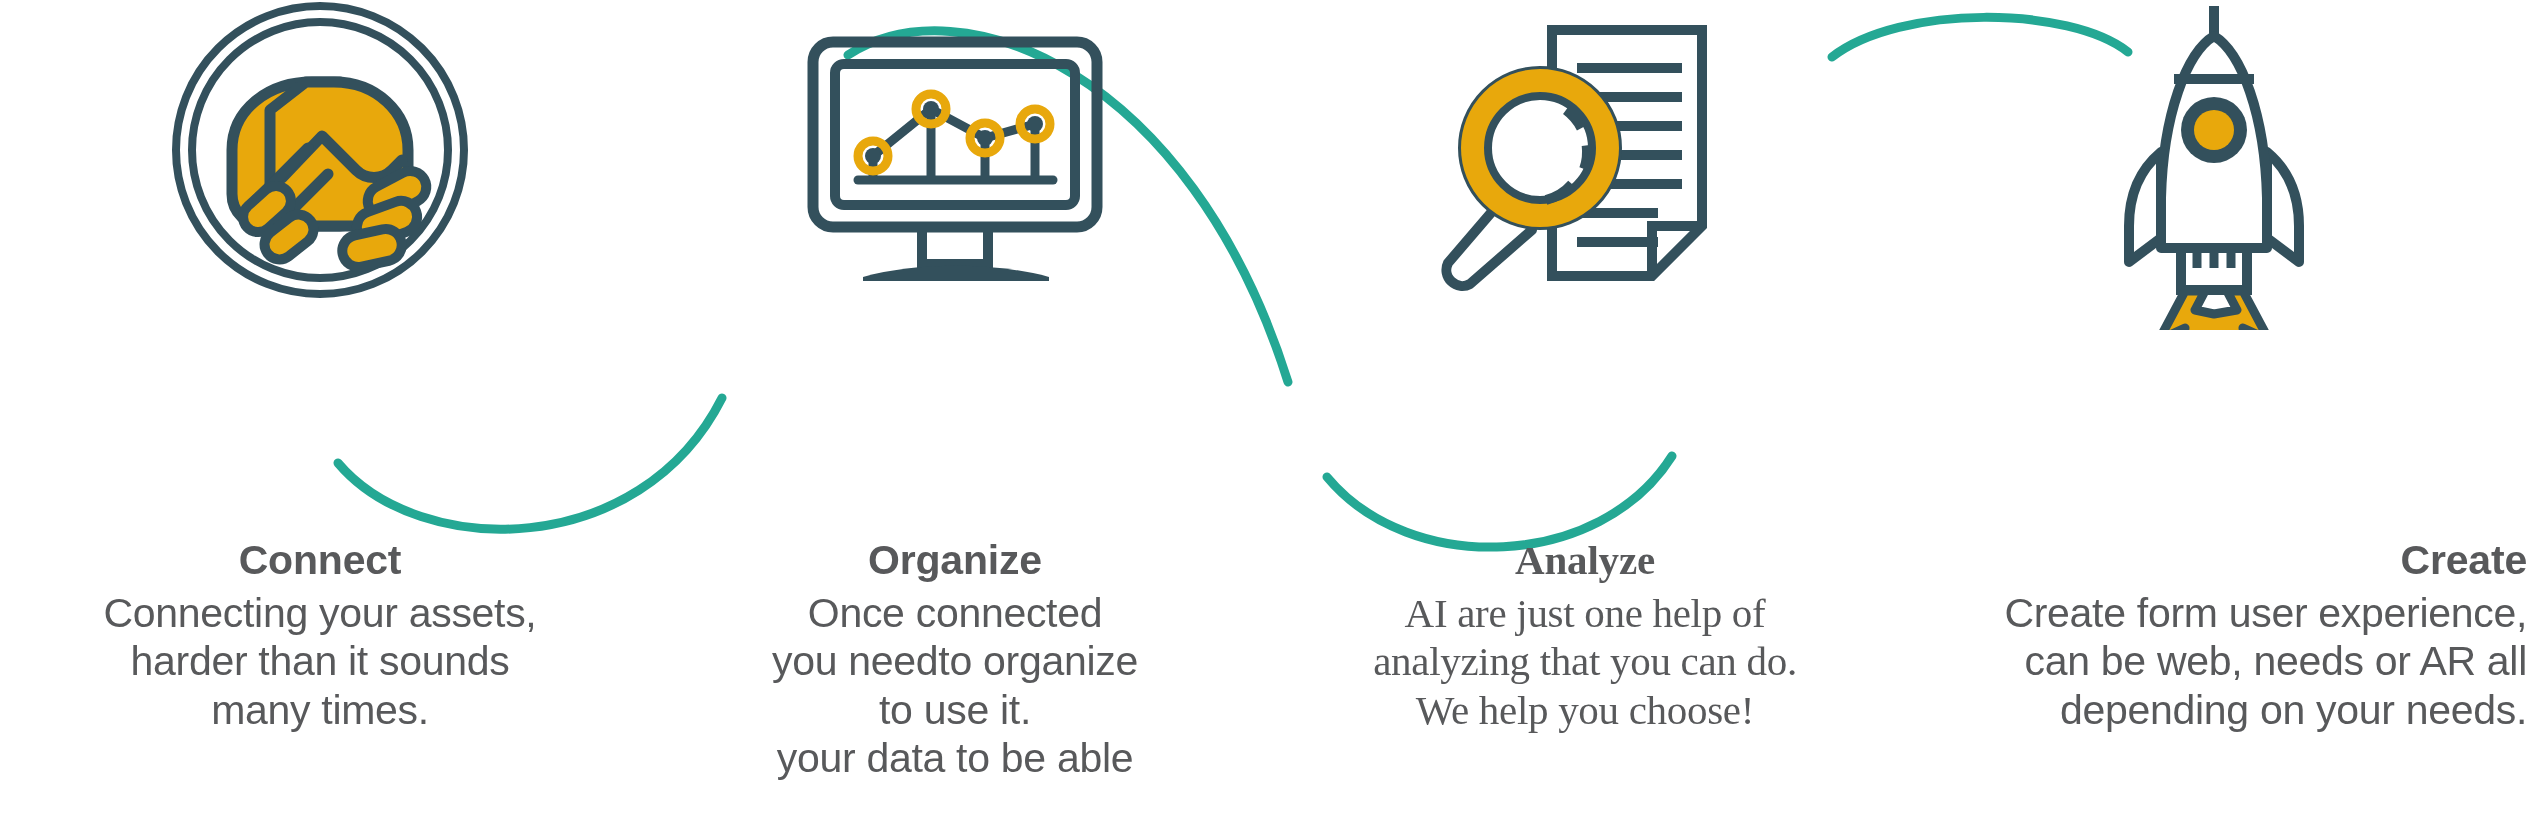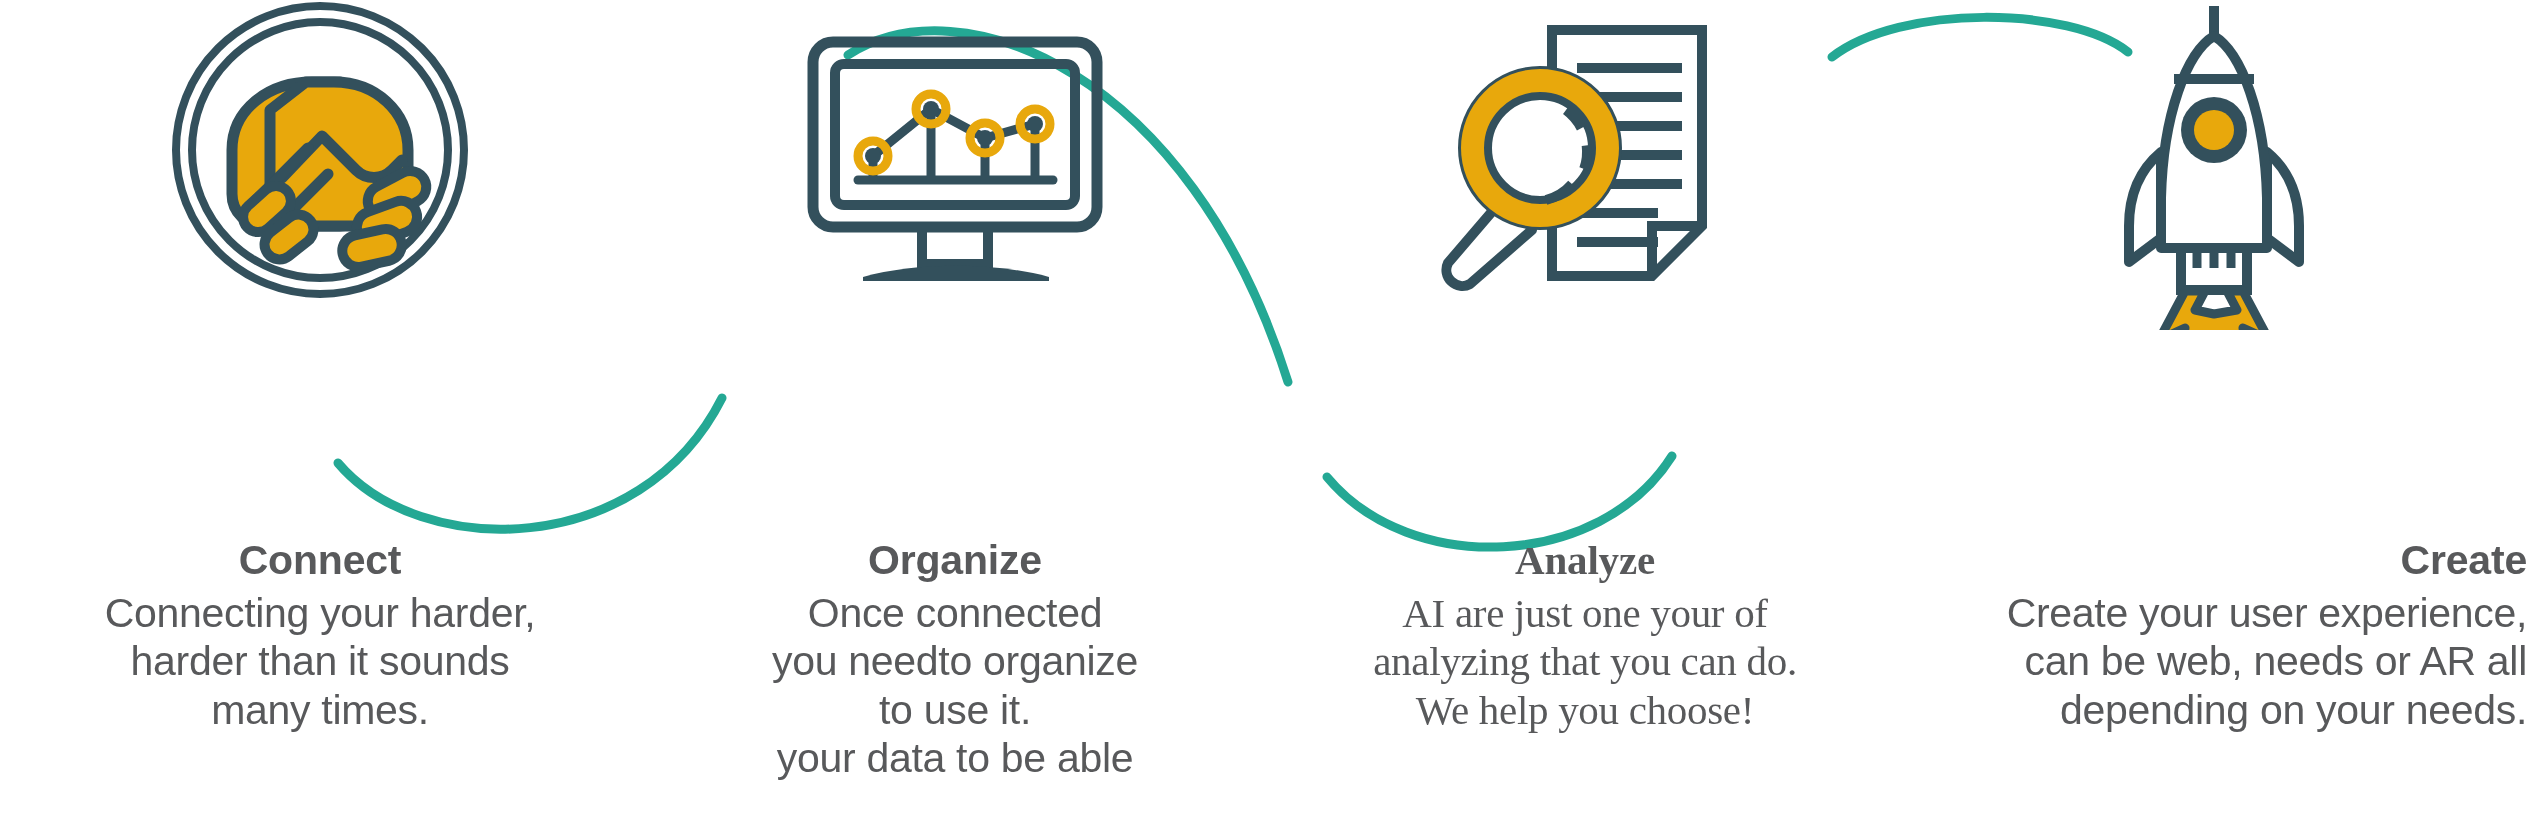--- a/index.html
+++ b/index.html
@@ -196,48 +196,48 @@
       </svg>
     </div>
 
   </div>
 
   <div class="text-row">
 
     <div class="text-cell" id="text-connect">
       <div class="step-title">Connect</div>
       <div class="step-body">
-        <span class="ln">Connecting your harder,</span>
+        <span class="ln">Connecting your assets,</span>
         <span class="ln">harder than it sounds</span>
         <span class="ln">many times.</span>
       </div>
     </div>
 
     <div class="text-cell" id="text-organize">
       <div class="step-title">Organize</div>
       <div class="step-body">
         <span class="ln">Once connected</span>
         <span class="ln">you needto organize</span>
         <span class="ln">to use it.</span>
         <span class="ln">your data to be able</span>
       </div>
     </div>
 
     <div class="text-cell" id="text-analyze">
       <div class="step-title">Analyze</div>
       <div class="step-body">
-        <span class="ln">AI are just one your of</span>
+        <span class="ln">AI are just one help of</span>
         <span class="ln">analyzing that you can do.</span>
         <span class="ln">We help you choose!</span>
       </div>
     </div>
 
     <div class="text-cell" id="text-create">
       <div class="step-title">Create</div>
       <div class="step-body">
-        <span class="ln">Create your user experience,</span>
+        <span class="ln">Create form user experience,</span>
         <span class="ln">can be web, needs or AR all</span>
         <span class="ln">depending on your needs.</span>
       </div>
     </div>
 
   </div>
 </div>
 
 </body></html>

